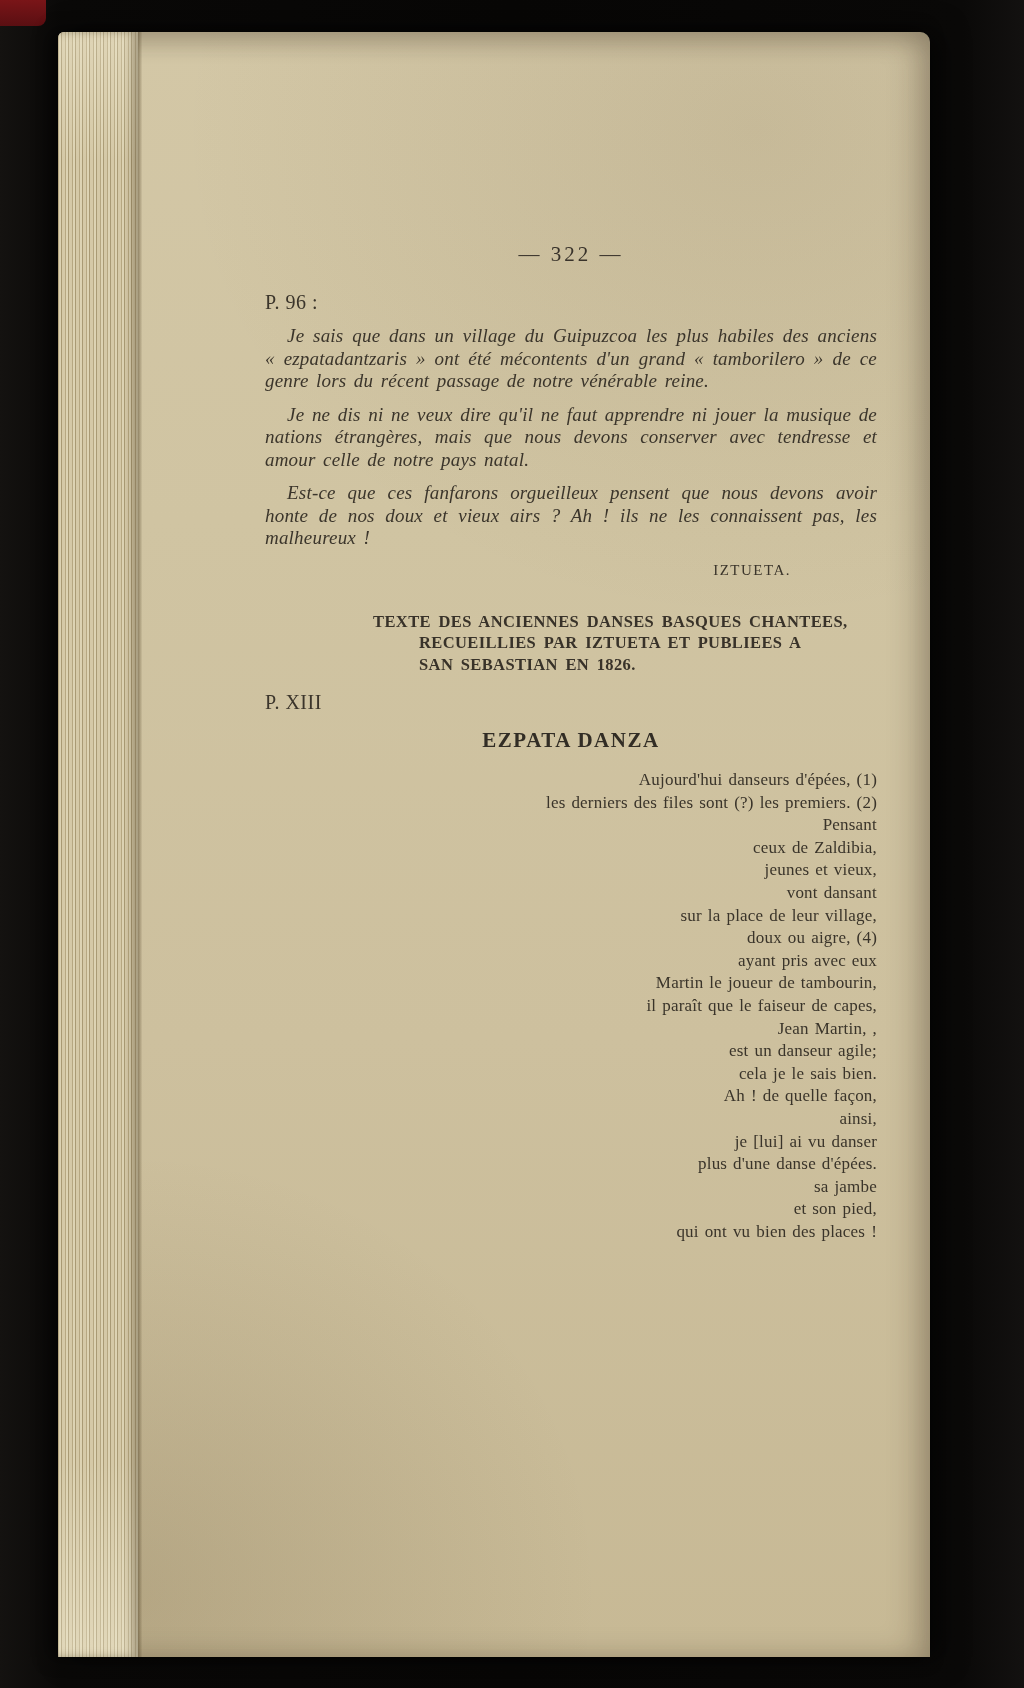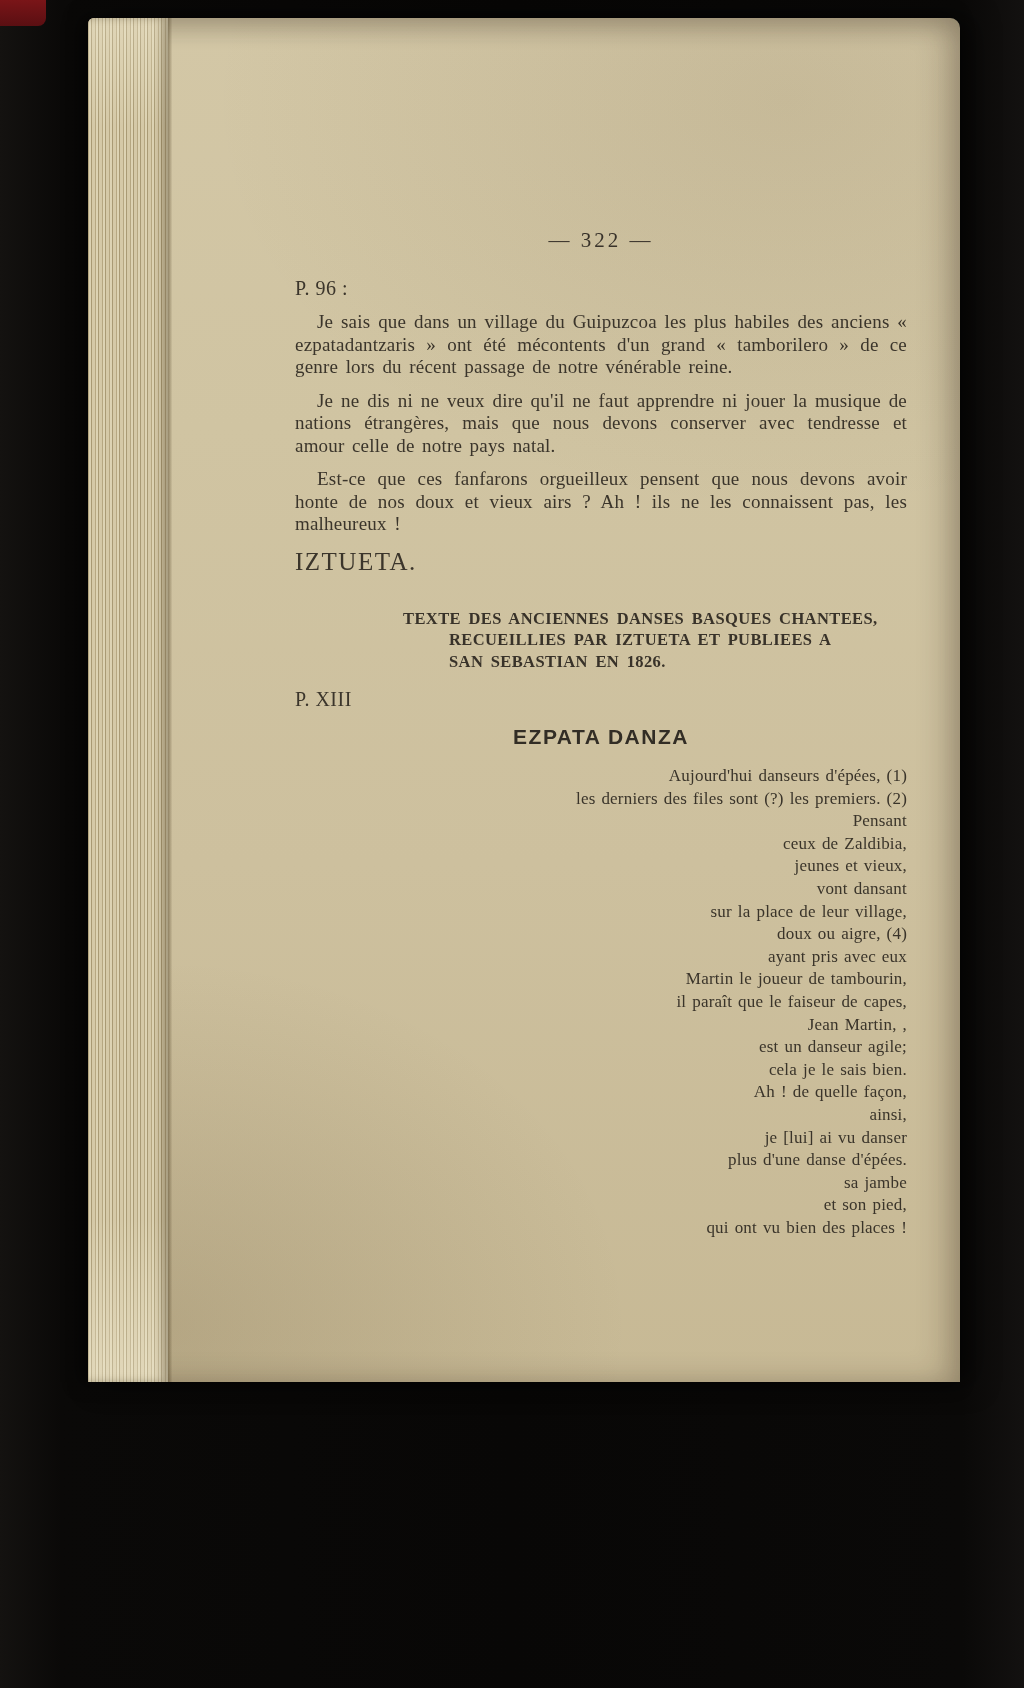--- a/index.html
+++ b/index.html
@@ -22,34 +22,33 @@
     position: absolute;
     left: 0; top: 0;
     width: 46px; height: 26px;
     background: linear-gradient(180deg, #7a1518, #5a0f12);
     border-bottom-right-radius: 8px;
   }
   
   .page {
     position: absolute;
     left: 58px;
-    top: 18px;
+    top: 32px;
     width: 872px;
-    height: 1364px;
+    height: 1625px;
     background:
       radial-gradient(120% 55% at 80% 6%, rgba(92,72,40,0.10), transparent 55%),
       radial-gradient(90% 45% at 8% 96%, rgba(80,62,34,0.16), transparent 60%),
       linear-gradient(180deg, #d3c7a6 0%, #d0c4a2 30%, #cdc09e 62%, #c7b995 100%);
     border-radius: 6px 10px 0 0;
     box-shadow:
       inset -14px 0 30px rgba(35,25,12,0.22),
       inset 0 10px 22px rgba(40,30,15,0.18),
       10px 0 28px rgba(0,0,0,0.55),
       -6px 0 18px rgba(0,0,0,0.6);
-    margin-left: 30px;
   }
   
   .edge-stripes {
     position: absolute;
     left: 0; top: 0; bottom: 0;
     width: 80px;
     border-radius: 6px 0 0 0;
     background:
       linear-gradient(180deg, rgba(255,250,230,0.25) 0, rgba(0,0,0,0) 8%, rgba(0,0,0,0) 88%, rgba(255,250,230,0.30) 100%),
       repeating-linear-gradient(90deg,
@@ -86,25 +85,27 @@
     letter-spacing: 0.5px;
   }
   .body-par {
     margin: 11px 0 0 0;
     font-size: 19px;
     line-height: 22.5px;
     text-align: justify;
     text-indent: 22px;
     letter-spacing: 0.2px;
     word-spacing: 2.5px;
+    font-style: italic;
   }
   .signature {
     margin-top: 12px;
     padding-right: 86px;
-    font-size: 25px;
+    text-align: right;
+    font-size: 15px;
     letter-spacing: 1.5px;
   }
   .subtitle {
     margin-top: 32px;
     margin-left: 108px;
     width: 480px;
     font-weight: bold;
     font-size: 16.5px;
     line-height: 21.5px;
     letter-spacing: 0.4px;
@@ -114,21 +115,21 @@
   .sub-indent { margin-left: 46px; }
   .section-ref2 {
     margin-top: 16px;
     font-size: 20px;
     letter-spacing: 0.5px;
     font-family: Liberation Serif, serif;
   }
   .poem-title {
     margin: 14px 0 0 0;
     text-align: center;
-    font-family: Liberation Sans, sans-serif;
+    font-family: Liberation Serif, serif;
     font-weight: bold;
     font-size: 21px;
     letter-spacing: 1.5px;
     color: #322d25;
   }
   .poem {
     margin-top: 16px;
     margin-left: 125px;
     font-size: 17px;
     line-height: 22.6px;

